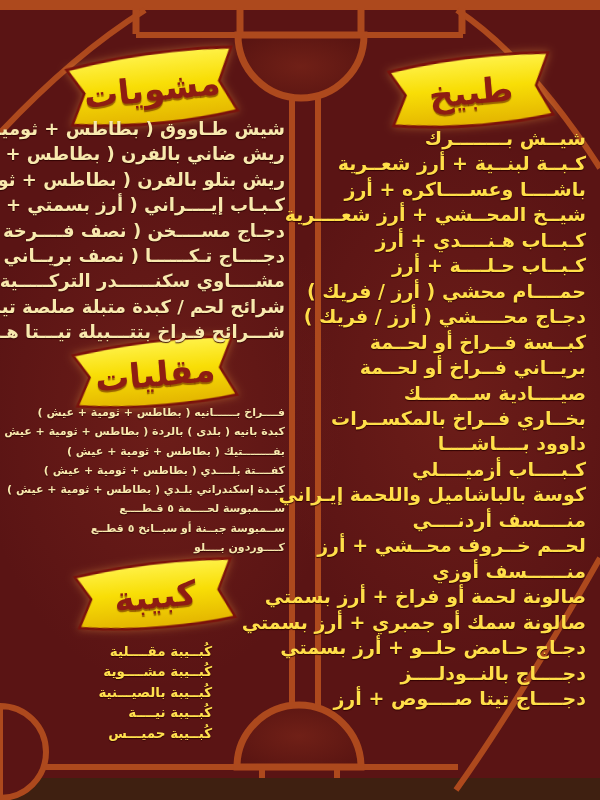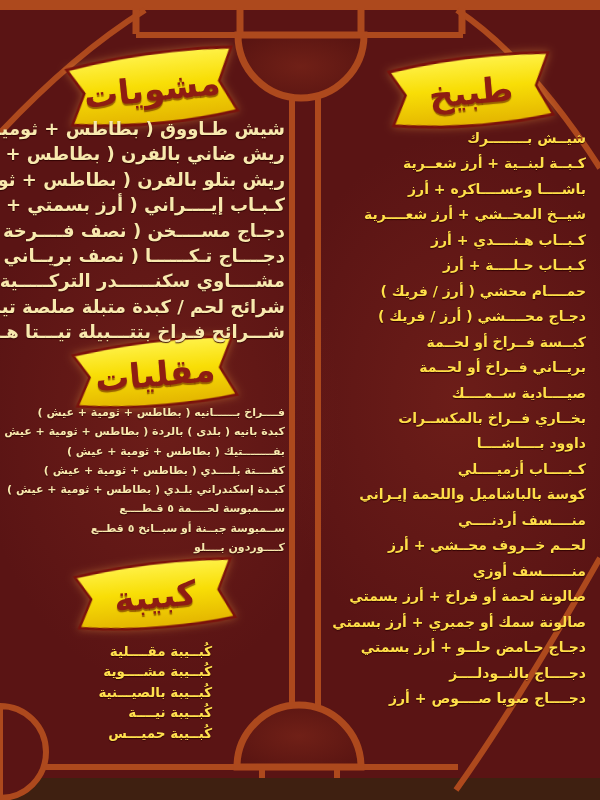--- a/index.html
+++ b/index.html
@@ -17,21 +17,21 @@
     text-shadow:0 2px 1px rgba(80,5,0,.55);}
   .b1{left:66px;top:52px;width:172px;height:74px;transform:rotate(-6deg);}
   .b2{left:72px;top:340px;width:166px;height:68px;transform:rotate(-5deg);}
   .b3{left:74px;top:562px;width:162px;height:68px;transform:rotate(-5deg);}
   .b4{left:388px;top:56px;width:166px;height:72px;transform:rotate(-5deg);}
   .list{position:absolute;direction:rtl;text-align:right;}
   .list .li{font-weight:bold;white-space:nowrap;text-shadow:0 1px 1px rgba(45,0,0,.9);}
   .lst1{right:315px;top:116px;width:272px;color:#f8e9ae;font-size:18px;line-height:25.4px;}
   .lst2{right:315px;top:403px;width:282px;color:#f8e9ae;font-size:11px;line-height:19.3px;}
   .lst3{right:388px;top:641px;width:172px;color:#ffe14e;font-size:13.5px;line-height:20.4px;}
-  .lstR{right:14px;top:126px;width:254px;color:#ffdf49;font-size:14px;line-height:25.45px;}
+  .lstR{right:14px;top:126px;width:254px;color:#ffdf49;font-size:19px;line-height:25.45px;}
 </style>
 </head>
 <body>
 
 <svg width="0" height="0" style="position:absolute">
   <defs>
     <linearGradient id="gban" x1="0" y1="0" x2="0" y2="1">
       <stop offset="0" stop-color="#fff24a"></stop>
       <stop offset="0.45" stop-color="#f8de06"></stop>
       <stop offset="1" stop-color="#e3b400"></stop>
@@ -138,16 +138,16 @@
     <div class="li">داوود بــــاشــــا</div>
     <div class="li">كـبــــاب أزميــــلي</div>
     <div class="li">كوسة بالباشاميل واللحمة إيـراني</div>
     <div class="li">منــــسف أردنــــي</div>
     <div class="li">لحــم خــروف محــشي + أرز</div>
     <div class="li">منــــــسف أوزي</div>
     <div class="li">صالونة لحمة أو فراخ + أرز بسمتي</div>
     <div class="li">صالونة سمك أو جمبري + أرز بسمتي</div>
     <div class="li">دجـاج حـامض حلــو + أرز بسمتي</div>
     <div class="li">دجــــاج بالنــودلــــز</div>
-    <div class="li">دجــــاج صويا صــــوص + أرز</div>
+    <div class="li">دجــــاج تيتا صــــوص + أرز</div>
   </div>
 
 </div>
 
 </body></html>

